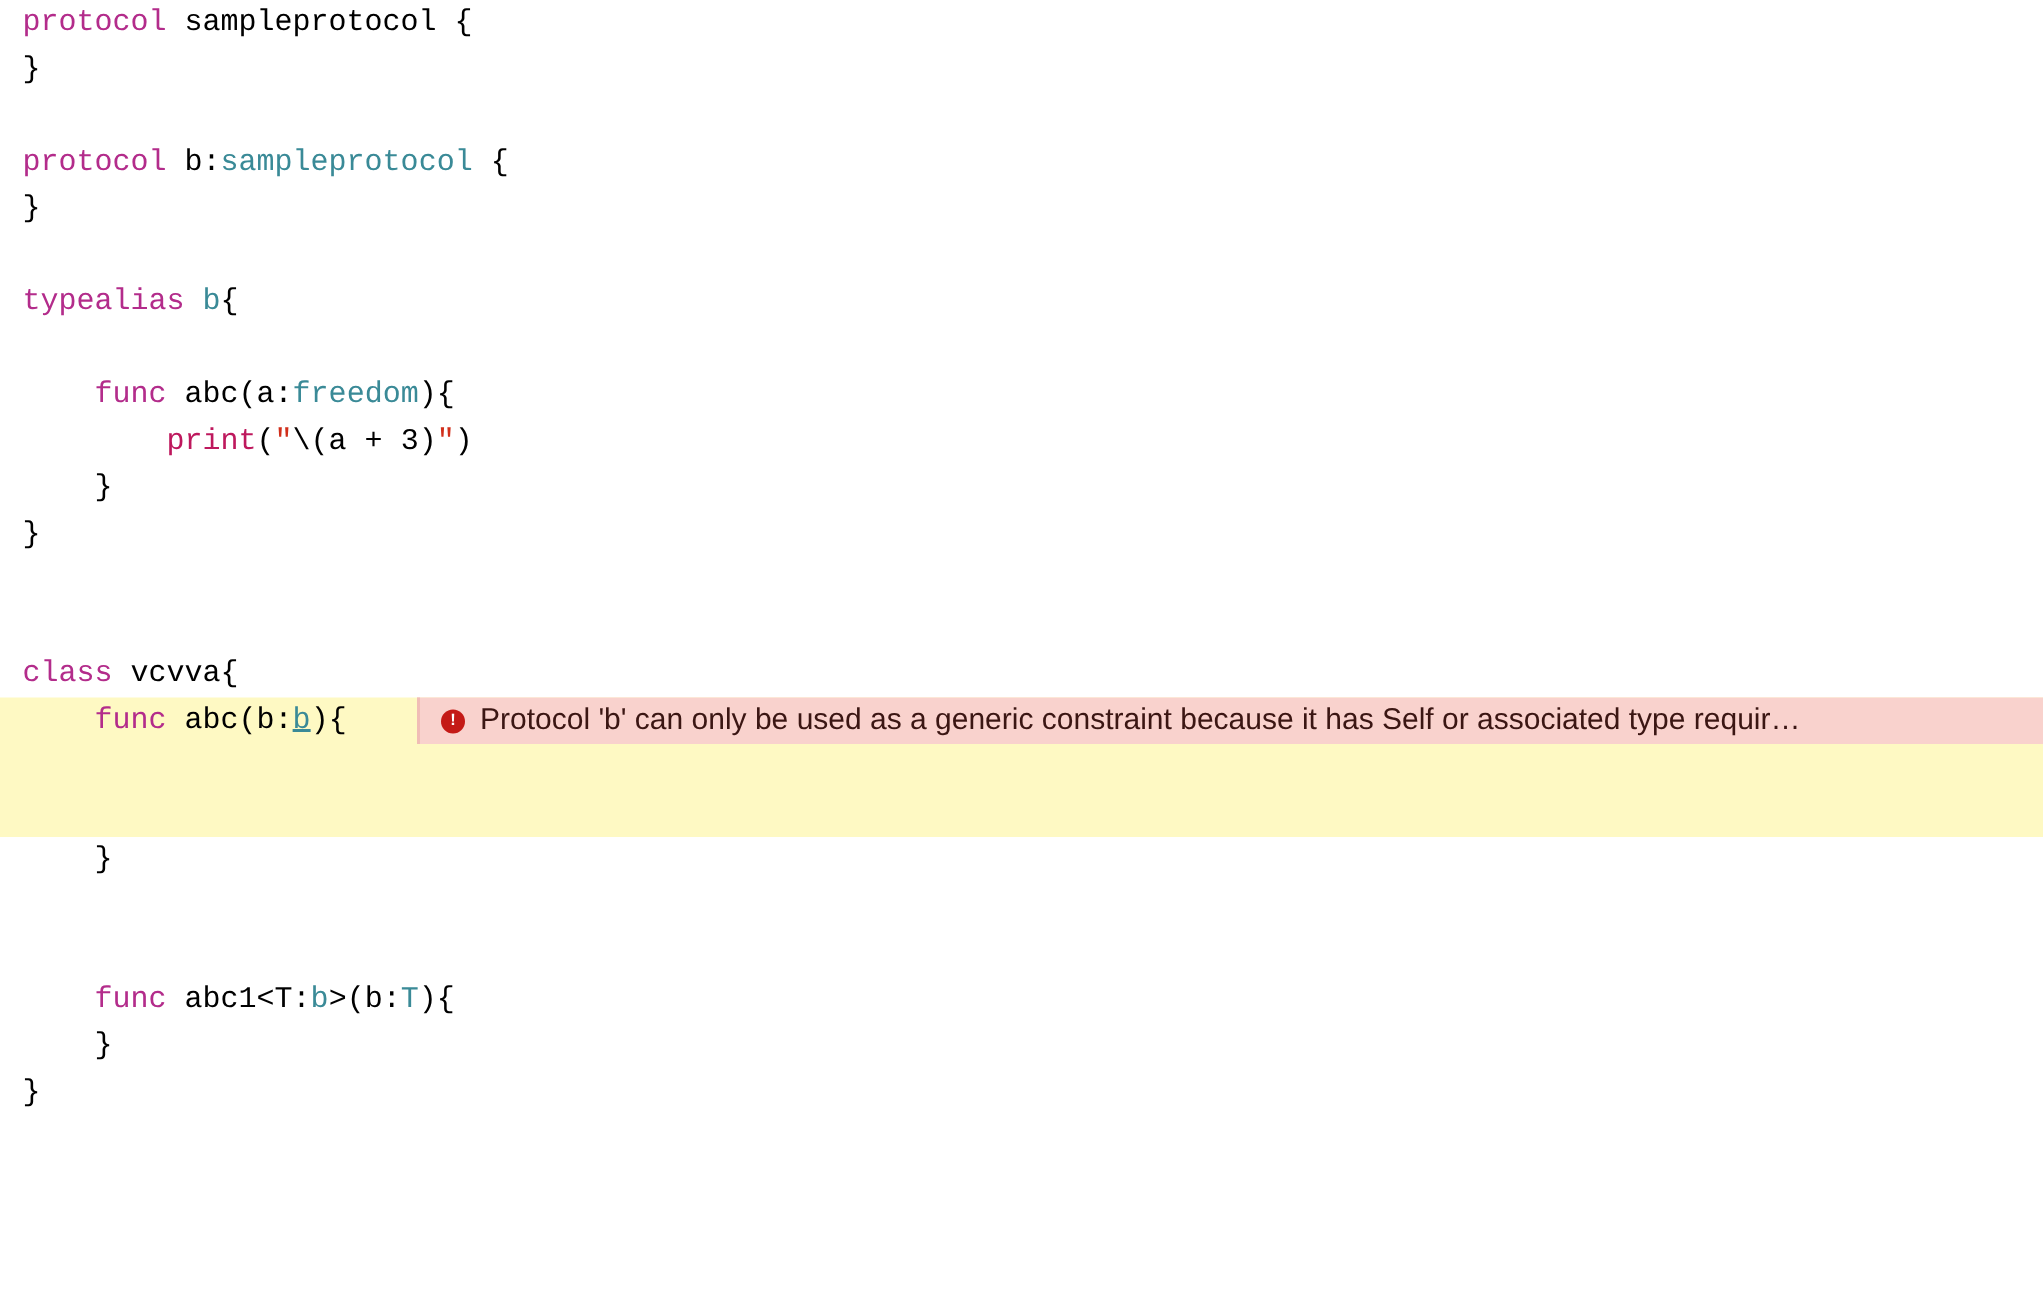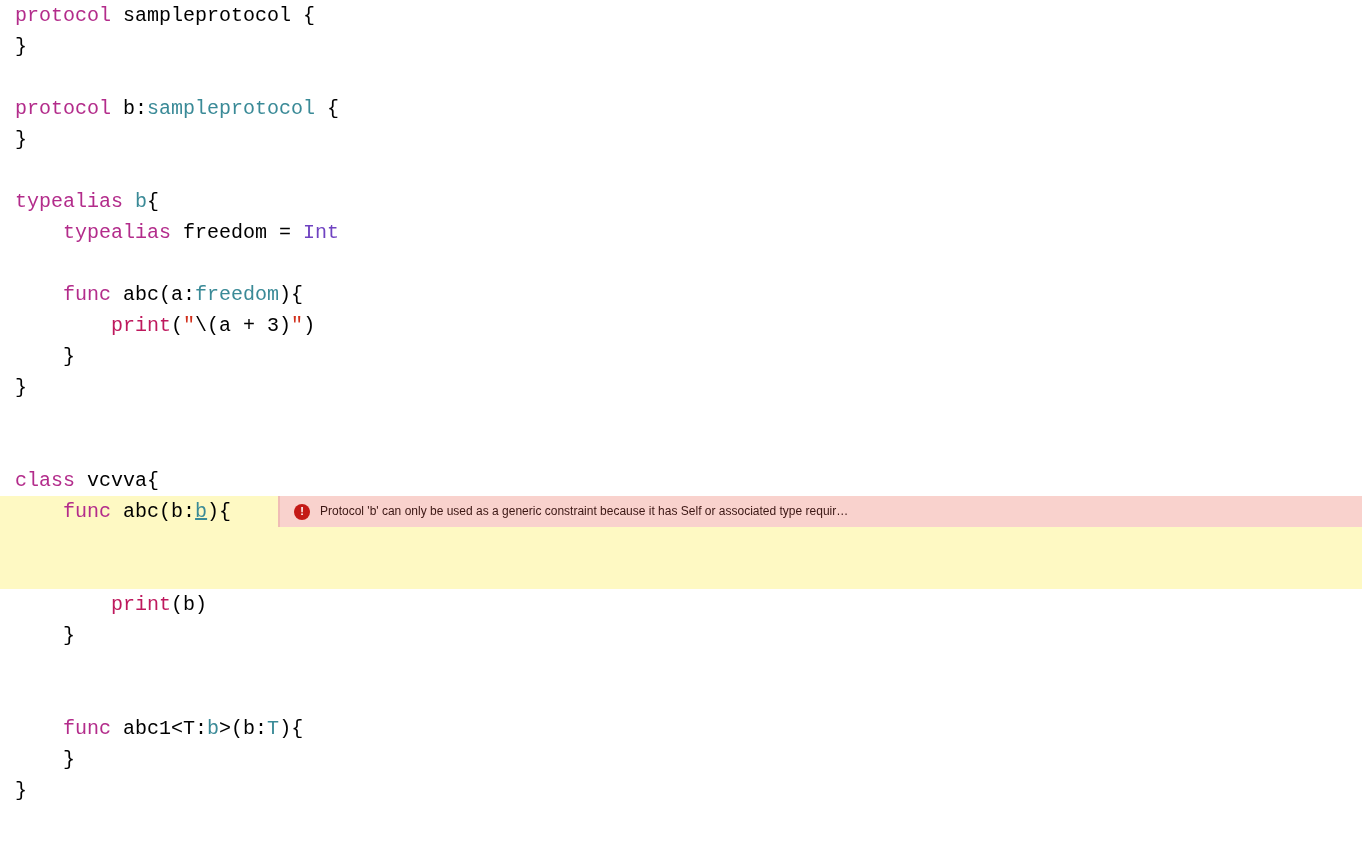--- a/index.html
+++ b/index.html
@@ -12,21 +12,21 @@
   .fn{color:#be185d;}     
   .ty{color:#6f42c1;}     
   .str{color:#d12f1b;}    
   .esc{color:#000;}       
   .param{color:#3a8a97;}  
   .ul{text-decoration:underline;text-decoration-color:#3a8a97;}
   .cursor{border-right:1.5px solid #000;margin-left:-1px;display:inline-block;height:26px;vertical-align:-5px;}
   .err-banner{position:absolute;left:278px;right:0;top:0;height:31px;background:#f9d2cd;display:flex;align-items:center;}
   .err-inner{display:flex;align-items:center;gap:10px;padding-left:14px;border-left:2px solid #f0bdb6;height:100%;box-sizing:border-box;}
   .err-icon{width:16px;height:16px;border-radius:50%;background:#c41a16;color:#fff;font-size:11px;font-weight:700;font-family:Arial,sans-serif;display:flex;align-items:center;justify-content:center;flex-shrink:0;}
-  .err-text{font-family:-apple-system,BlinkMacSystemFont,"Helvetica Neue",Arial,sans-serif;font-size:12px;color:#3b1613;white-space:nowrap;overflow:hidden;text-overflow:ellipsis;max-width:1040px;}
+  .err-text{font-family:-apple-system,BlinkMacSystemFont,"Helvetica Neue",Arial,sans-serif;font-size:20px;color:#3b1613;white-space:nowrap;overflow:hidden;text-overflow:ellipsis;max-width:1040px;}
 </style>
 </head>
 <body>
 
 <div class="editor">
 
   <div class="line"><span class="kw">protocol</span> <span>sampleprotocol</span><span> {</span></div>
 
 
   <div class="line"><span>}</span></div>
@@ -35,21 +35,20 @@
 
   <div class="line"><span class="kw">protocol</span> <span>b</span><span>:</span><span class="tn">sampleprotocol</span><span> {</span></div>
 
 
   <div class="line"><span>}</span></div>
 
   <div class="line"> </div>
 
   <div class="line"><span class="kw">typealias</span> <span class="tn">b</span><span>{</span></div>
 
-  <div class="line">    <span class="kw">typealias</span> <span>freedom</span><span> = </span><span class="ty">Int</span></div>
 
   <div class="line"> </div>
 
   <div class="line">    <span class="kw">func</span> <span>abc</span><span>(a:</span><span class="tn">freedom</span><span>){</span></div>
 
   <div class="line">        <span class="fn">print</span><span>(</span><span class="str">"</span><span class="esc">\(</span><span>a + 3</span><span class="esc">)</span><span class="str">"</span><span>)</span></div>
 
   <div class="line">    <span>}</span></div>
 
   <div class="line"><span>}</span></div>
@@ -61,21 +60,20 @@
 
   <div class="line hl-err">    <span class="kw">func</span> <span>abc</span><span>(b:</span><span class="param ul">b</span><span>){</span>
     <div class="err-banner">
       <div class="err-inner">
         <div class="err-icon">!</div>
         <div class="err-text">Protocol 'b' can only be used as a generic constraint because it has Self or associated type requir…</div>
       </div>
     </div>
   </div>
 
-  <div class="line">        <span class="fn">print</span><span>(b)</span></div>
 
   <div class="line">    <span>}</span></div>
 
   <div class="line"> </div>
   <div class="line"> </div>
 
   <div class="line">    <span class="kw">func</span> <span>abc1</span><span>&lt;T:</span><span class="tn">b</span><span>&gt;(b:</span><span class="tn">T</span><span>){</span></div>
 
   <div class="line">    <span>}</span></div>
 

